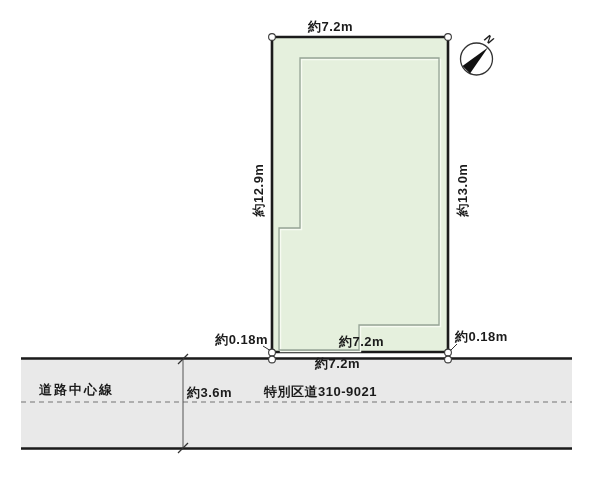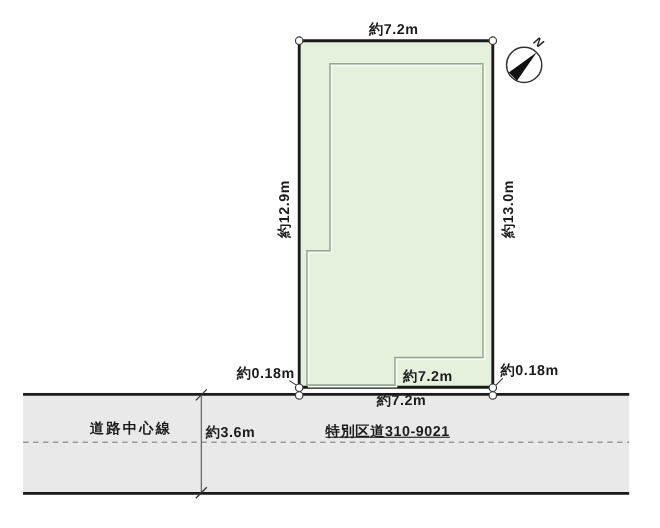--- a/index.html
+++ b/index.html
@@ -5,21 +5,21 @@
   html,body{margin:0;padding:0;background:#ffffff;}
   #canvas{
     position:relative;width:600px;height:480px;background:#ffffff;overflow:hidden;
     font-family:"Liberation Sans","DejaVu Sans",sans-serif;color:#1b1b1b;
   }
   #shapes{position:absolute;left:0;top:0;width:600px;height:480px;}
   .lbl{
     position:absolute;font-size:13px;font-weight:bold;color:#1b1b1b;
     white-space:nowrap;line-height:1;letter-spacing:0.5px;
   }
-  .lbl.center{text-align:center;}
+  .lbl.center{}
   .lbl.right{text-align:right;}
   .vert{transform:translate(-50%,-50%) rotate(-90deg);transform-origin:center center;}
   #compass-n{
     position:absolute;font-size:11px;font-style:italic;font-weight:bold;
     transform:rotate(38deg);
   }
 </style>
 </head>
 <body>
 
@@ -66,21 +66,21 @@
   <div class="lbl vert" style="left:462px;top:190px;">約13.0m</div>
 
   <div class="lbl center" style="left:339px;top:335px;width:100px;">約7.2m</div>
 
   <div class="lbl center" style="left:315px;top:357px;width:100px;">約7.2m</div>
 
   <div class="lbl right" style="left:188px;top:333px;width:80px;">約0.18m</div>
 
   <div class="lbl" style="left:455px;top:330px;">約0.18m</div>
 
-  <div class="lbl center" style="left:59px;top:383px;width:120px;letter-spacing:2px;">道路中心線</div>
+  <div class="lbl center" style="left:39px;top:383px;width:120px;letter-spacing:2px;">道路中心線</div>
 
   <div class="lbl" style="left:187px;top:386px;">約3.6m</div>
 
-  <div class="lbl center" style="left:280px;top:385px;width:145px;text-decoration:underline;">特別区道310-9021</div>
+  <div class="lbl center" style="left:264px;top:385px;width:145px;">特別区道310-9021</div>
 
   <div id="compass-n" style="left:485px;top:33px;">N</div>
 
 </div>
 
 </body></html>

